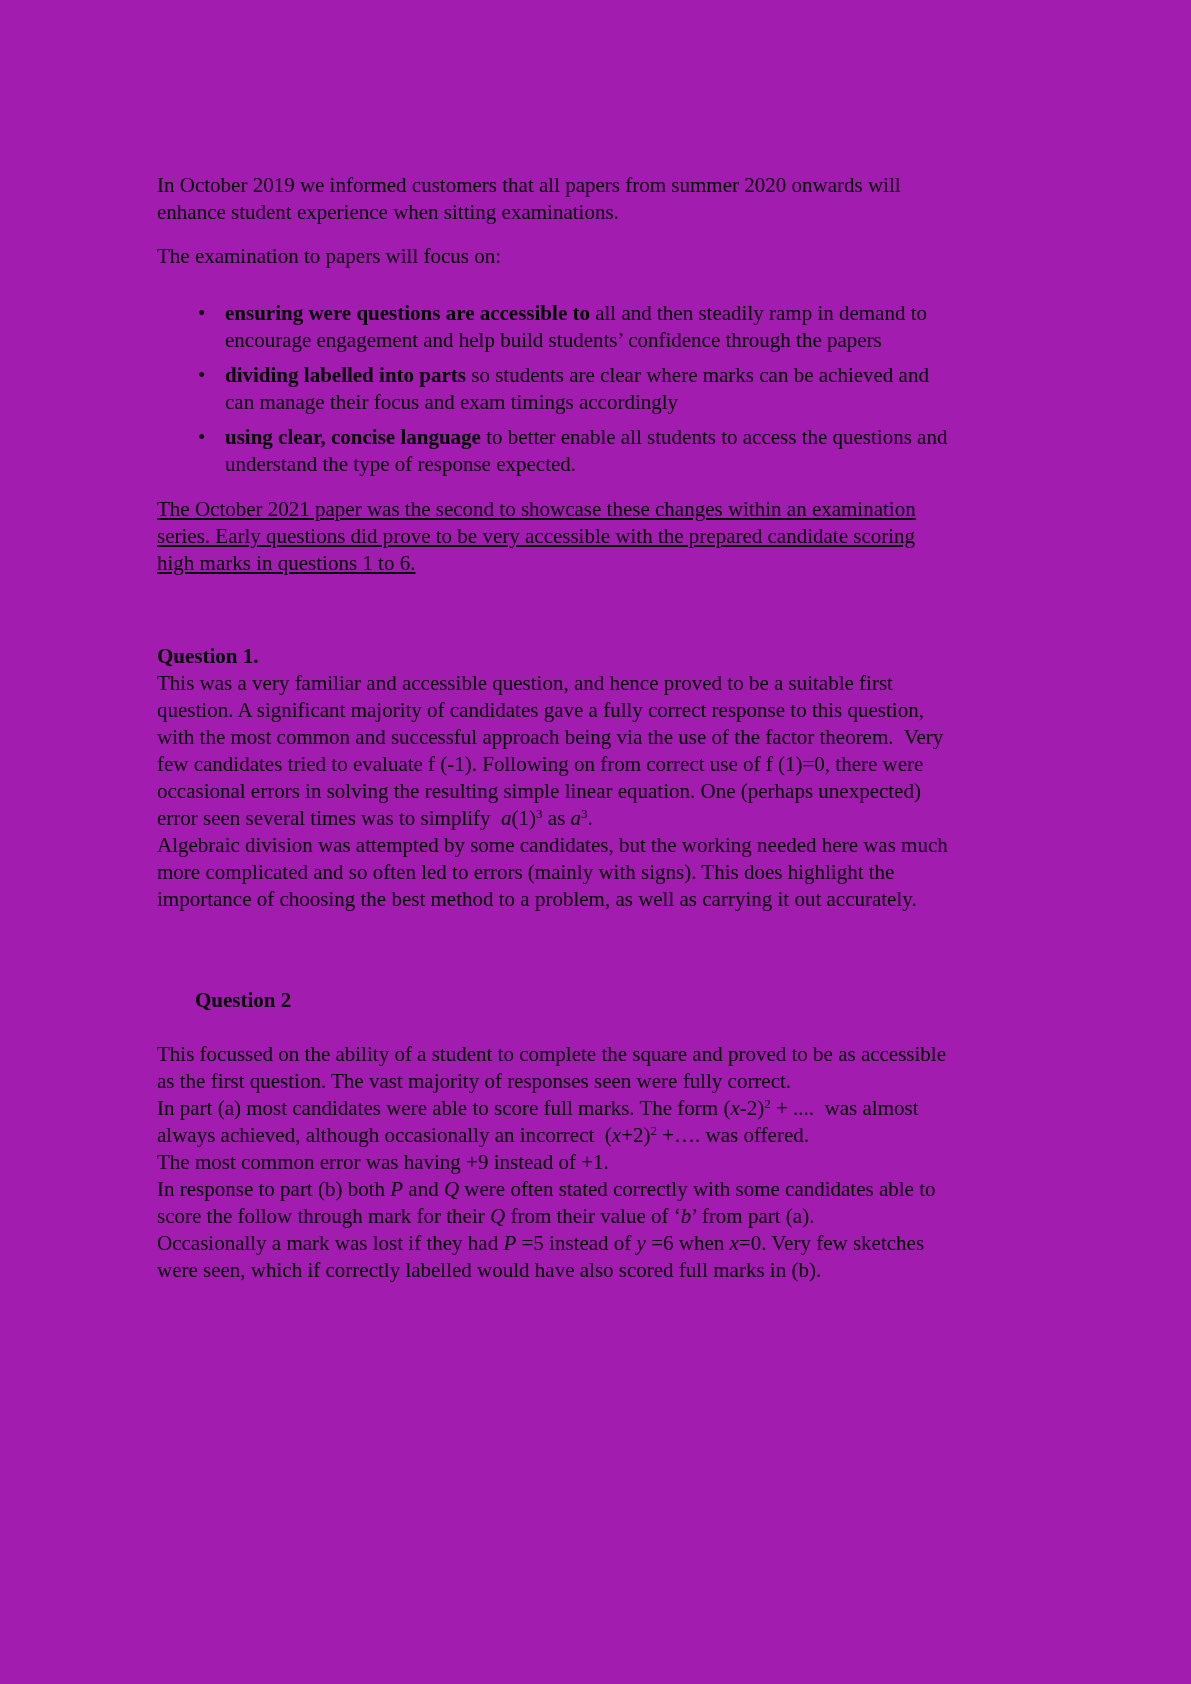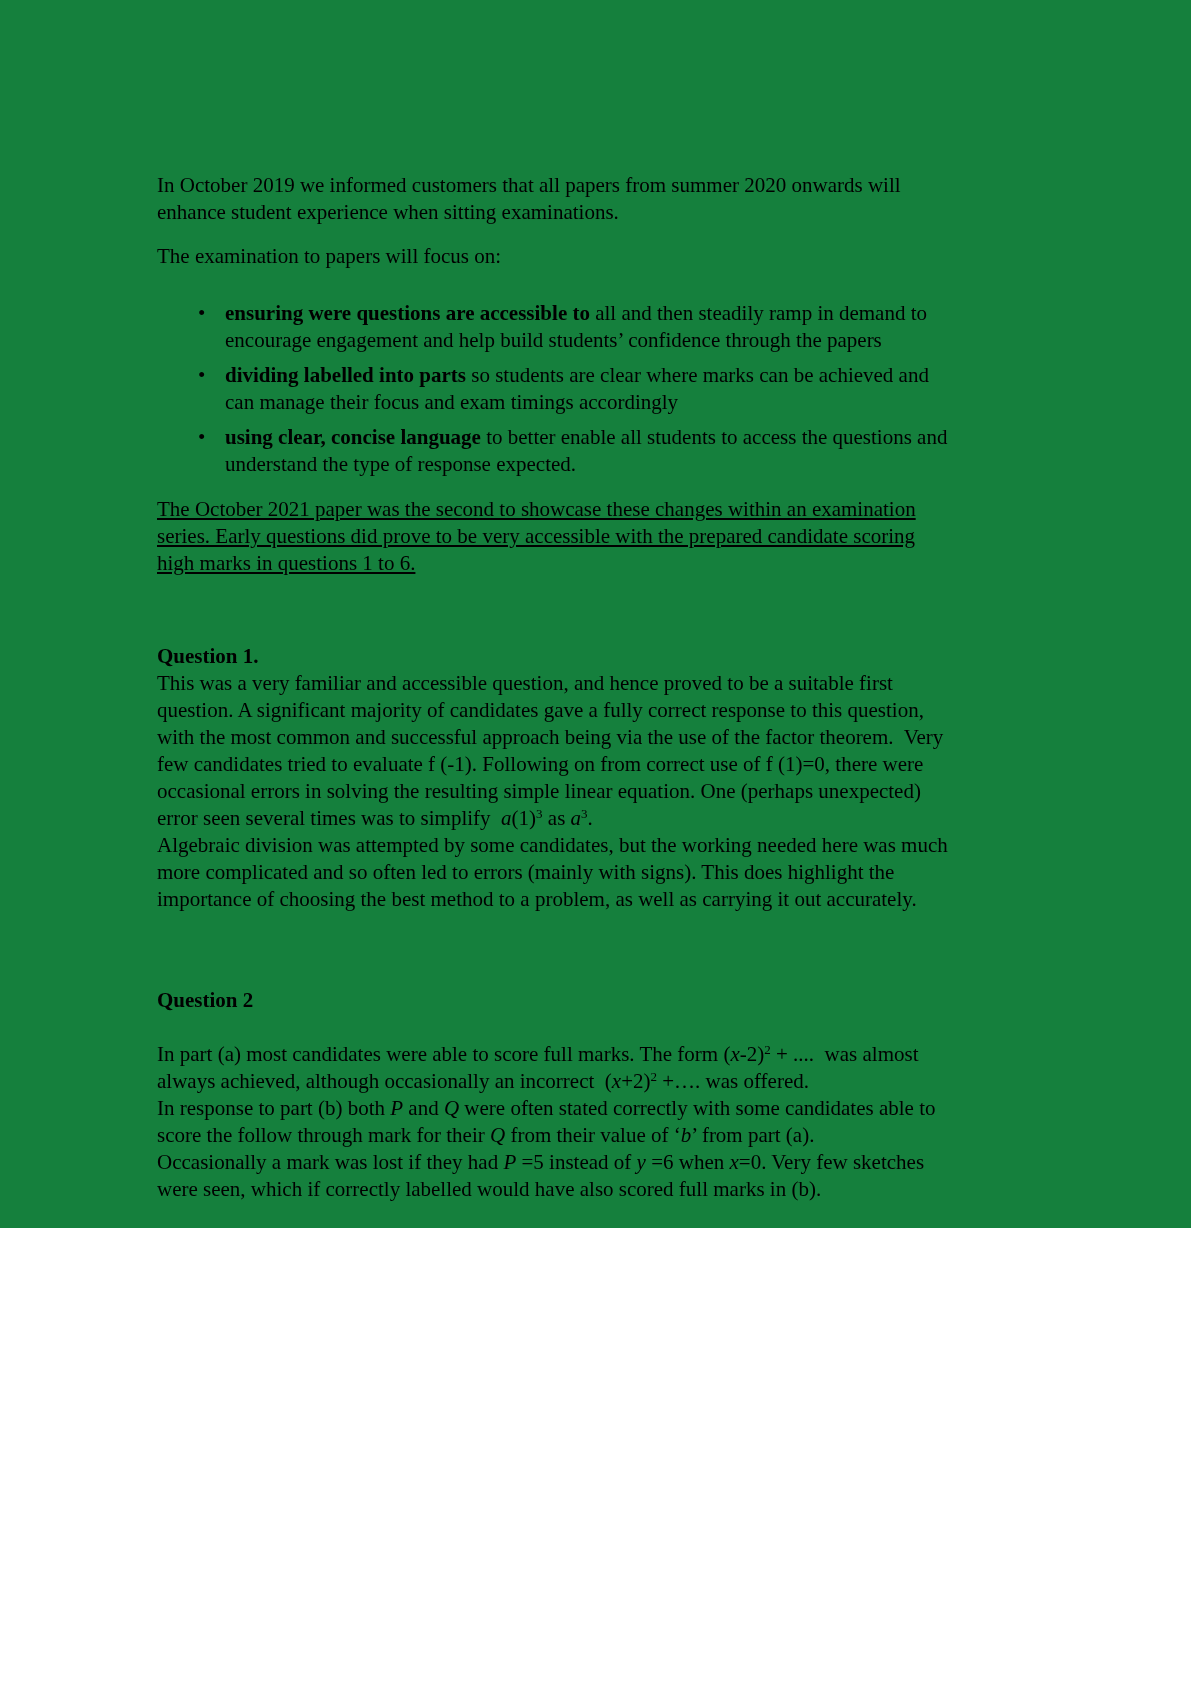--- a/index.html
+++ b/index.html
@@ -3,22 +3,22 @@
 <meta charset="utf-8">
 <style>
   html, body {
     margin: 0;
     padding: 0;
     background: #ffffff;
   }
   .page {
     position: relative;
     width: 1191px;
-    height: 1228px;
-    background: #15803d;
+    height: 1684px;
+    background: #a21caf;
     overflow: hidden;
     font-family: "Liberation Serif", "DejaVu Serif", serif;
     font-size: 21px;
     line-height: 27px;
     color: #000000;
   }
   .content {
     padding-top: 172px;
     margin-left: 157px;
     width: 798px;
@@ -36,21 +36,21 @@
   .bullet-marker {
     flex: 0 0 27px;
     margin-left: 41px;
   }
   .bullet-text { flex: 1; }
   .para-october    { margin: 0 0 66px 0; text-decoration: underline; }
   .q-heading {
     font-weight: bold;
     margin: 0;
   }
-  .q2-heading      { margin-top: 74px; margin-bottom: 27px; }
+  .q2-heading      { margin-top: 74px; margin-bottom: 27px; margin-left: 38px; }
   .b   { font-weight: bold; }
   .i   { font-style: italic; }
   .sup {
     font-size: 13px;
     position: relative;
     top: -7px;
     line-height: 0;
   }
 </style>
 </head>
@@ -78,18 +78,20 @@
       </li>
     </ul>
 
     <p class="para-october"><span>The October 2021 paper was the second to showcase these changes within an examination series. Early questions did prove to be very accessible with the prepared candidate scoring high marks in questions 1 to 6.</span></p>
 
     <p class="q-heading">Question 1.</p>
     <p><span>This was a very familiar and accessible question, and hence proved to be a suitable first question. A significant majority of candidates gave a fully correct response to this question, with the most common and successful approach being via the use of the factor theorem.&nbsp; Very few candidates tried to evaluate f&nbsp;(-1). Following on from correct use of f&nbsp;(1)=0, there were occasional errors in solving the resulting simple linear equation. One (perhaps unexpected) error seen several times was to simplify&nbsp; </span><span class="i">a</span><span>(1)</span><span class="sup">3</span><span> as </span><span class="i">a</span><span class="sup">3</span><span>.</span></p>
     <p><span>Algebraic division was attempted by some candidates, but the working needed here was much more complicated and so often led to errors (mainly with signs). This does highlight the importance of choosing the best method to a problem, as well as carrying it out accurately.</span></p>
 
     <p class="q-heading q2-heading">Question 2</p>
+    <p><span>This focussed on the ability of a student to complete the square and proved to be as accessible as the first question. The vast majority of responses seen were fully correct.</span></p>
     <p><span>In part (a) most candidates were able to score full marks. The form (</span><span class="i">x</span><span>-2)</span><span class="sup">2</span><span> + ....&nbsp; was almost always achieved, although occasionally an incorrect&nbsp; (</span><span class="i">x</span><span>+2)</span><span class="sup">2</span><span> +…. was offered.</span></p>
+    <p><span>The most common error was having +9 instead of +1.</span></p>
     <p><span>In response to part (b) both </span><span class="i">P</span><span> and </span><span class="i">Q</span><span> were often stated correctly with some candidates able to score the follow through mark for their </span><span class="i">Q</span><span> from their value of ‘</span><span class="i">b</span><span>’ from part (a).</span></p>
     <p><span>Occasionally a mark was lost if they had </span><span class="i">P</span><span> =5 instead of </span><span class="i">y</span><span> =6 when </span><span class="i">x</span><span>=0. Very few sketches were seen, which if correctly labelled would have also scored full marks in (b).</span></p>
 
   </div>
 </div>
 
 </body></html>

